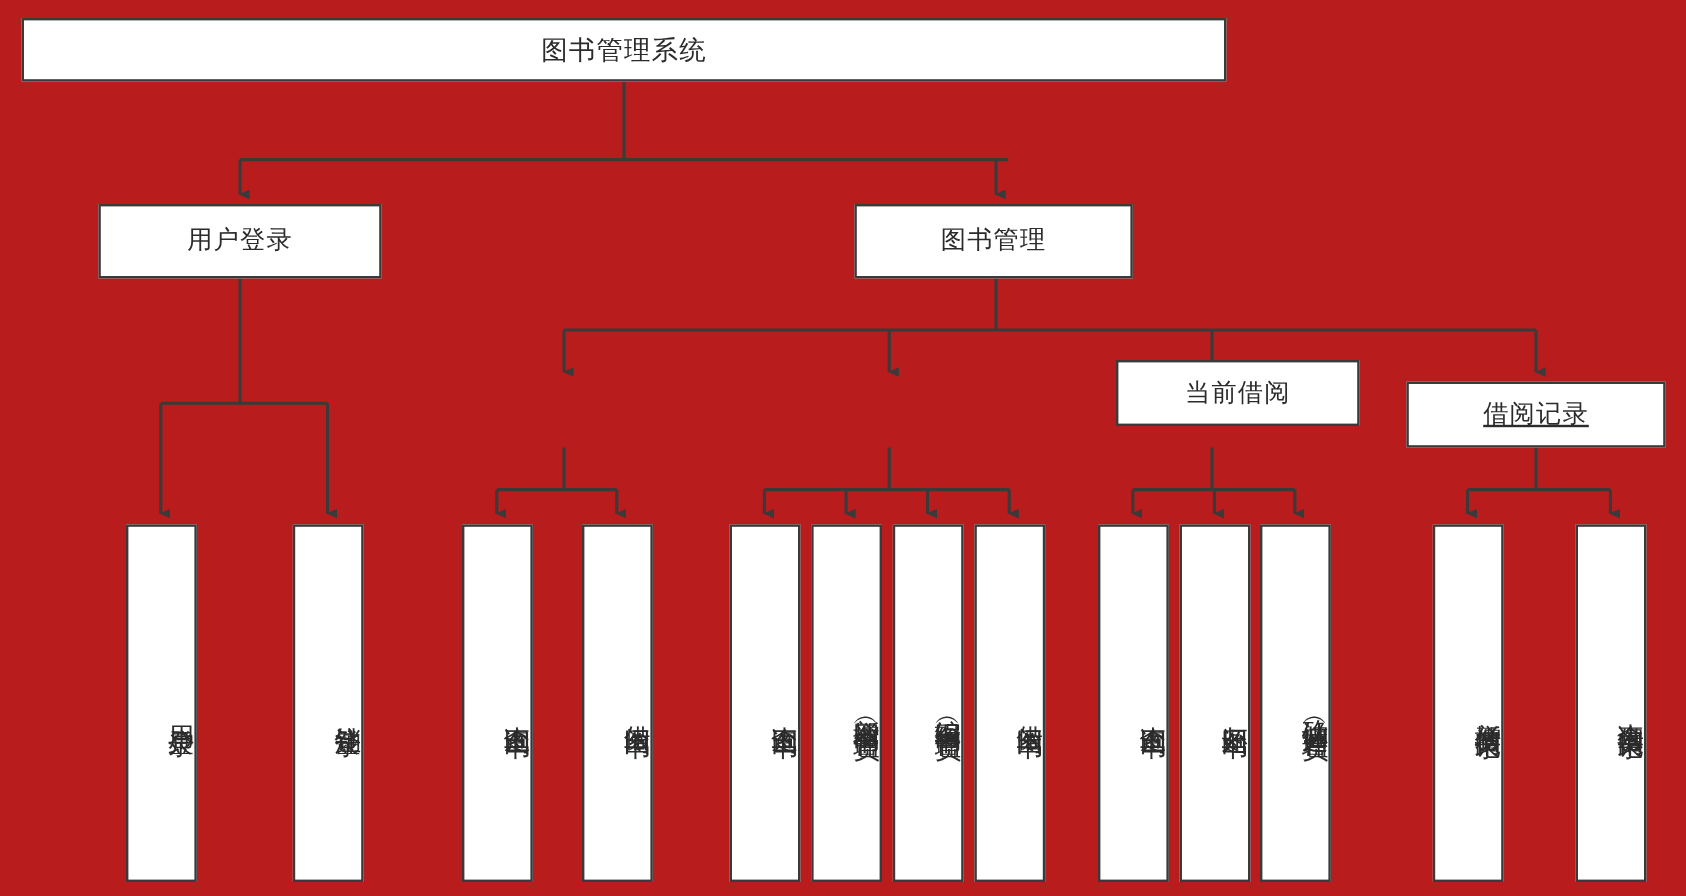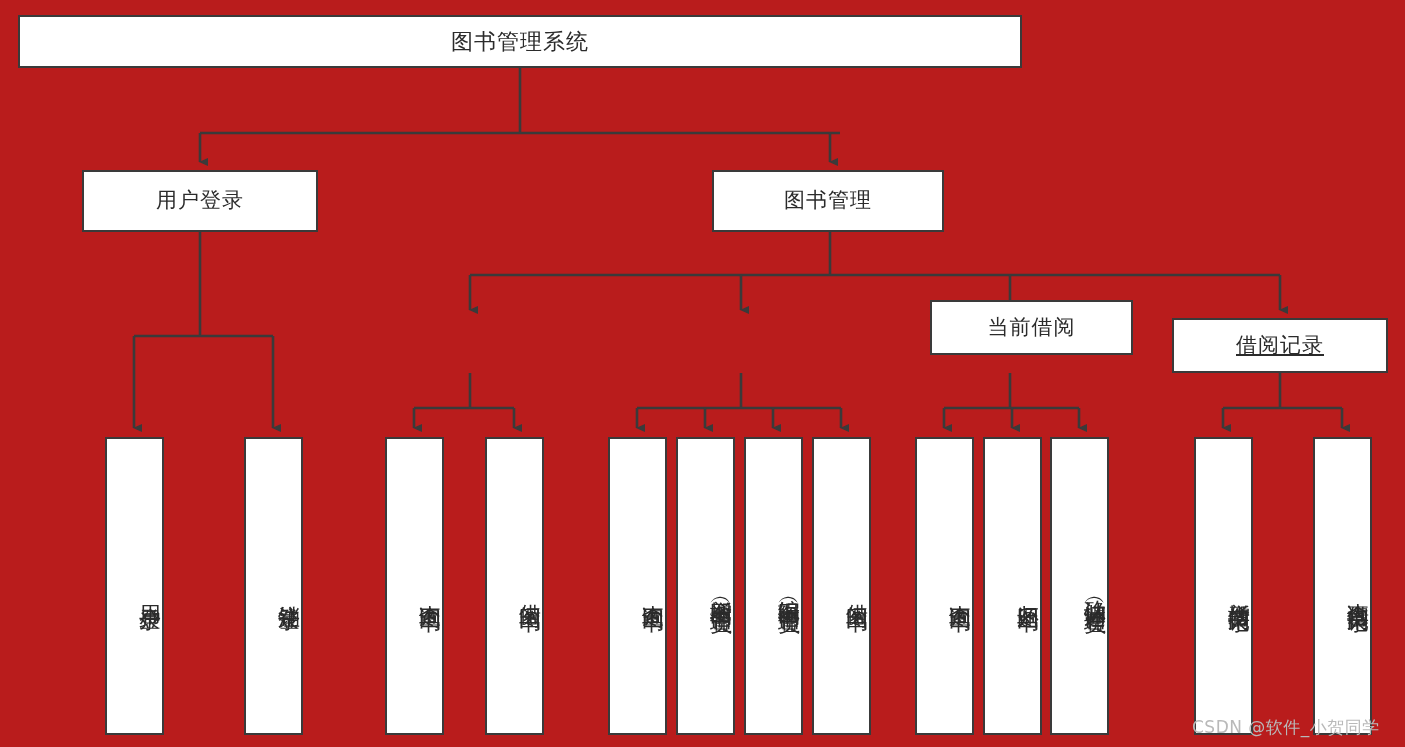--- a/index.html
+++ b/index.html
@@ -192,17 +192,14 @@
   </div>
 
   <div class="node node-v" style="left:1194px; top:437px; width:59px; height:298px;">
     <span>新增借阅记录</span>
   </div>
 
   <div class="node node-v" style="left:1313px; top:437px; width:59px; height:298px;">
     <span>查询借阅记录</span>
   </div>
 
-  <div class="watermark" style="left:1192px; top:716px;">
-    <span>CSDN @软件_小贺同学</span>
-  </div>
 
 </div>
 
 </body></html>

